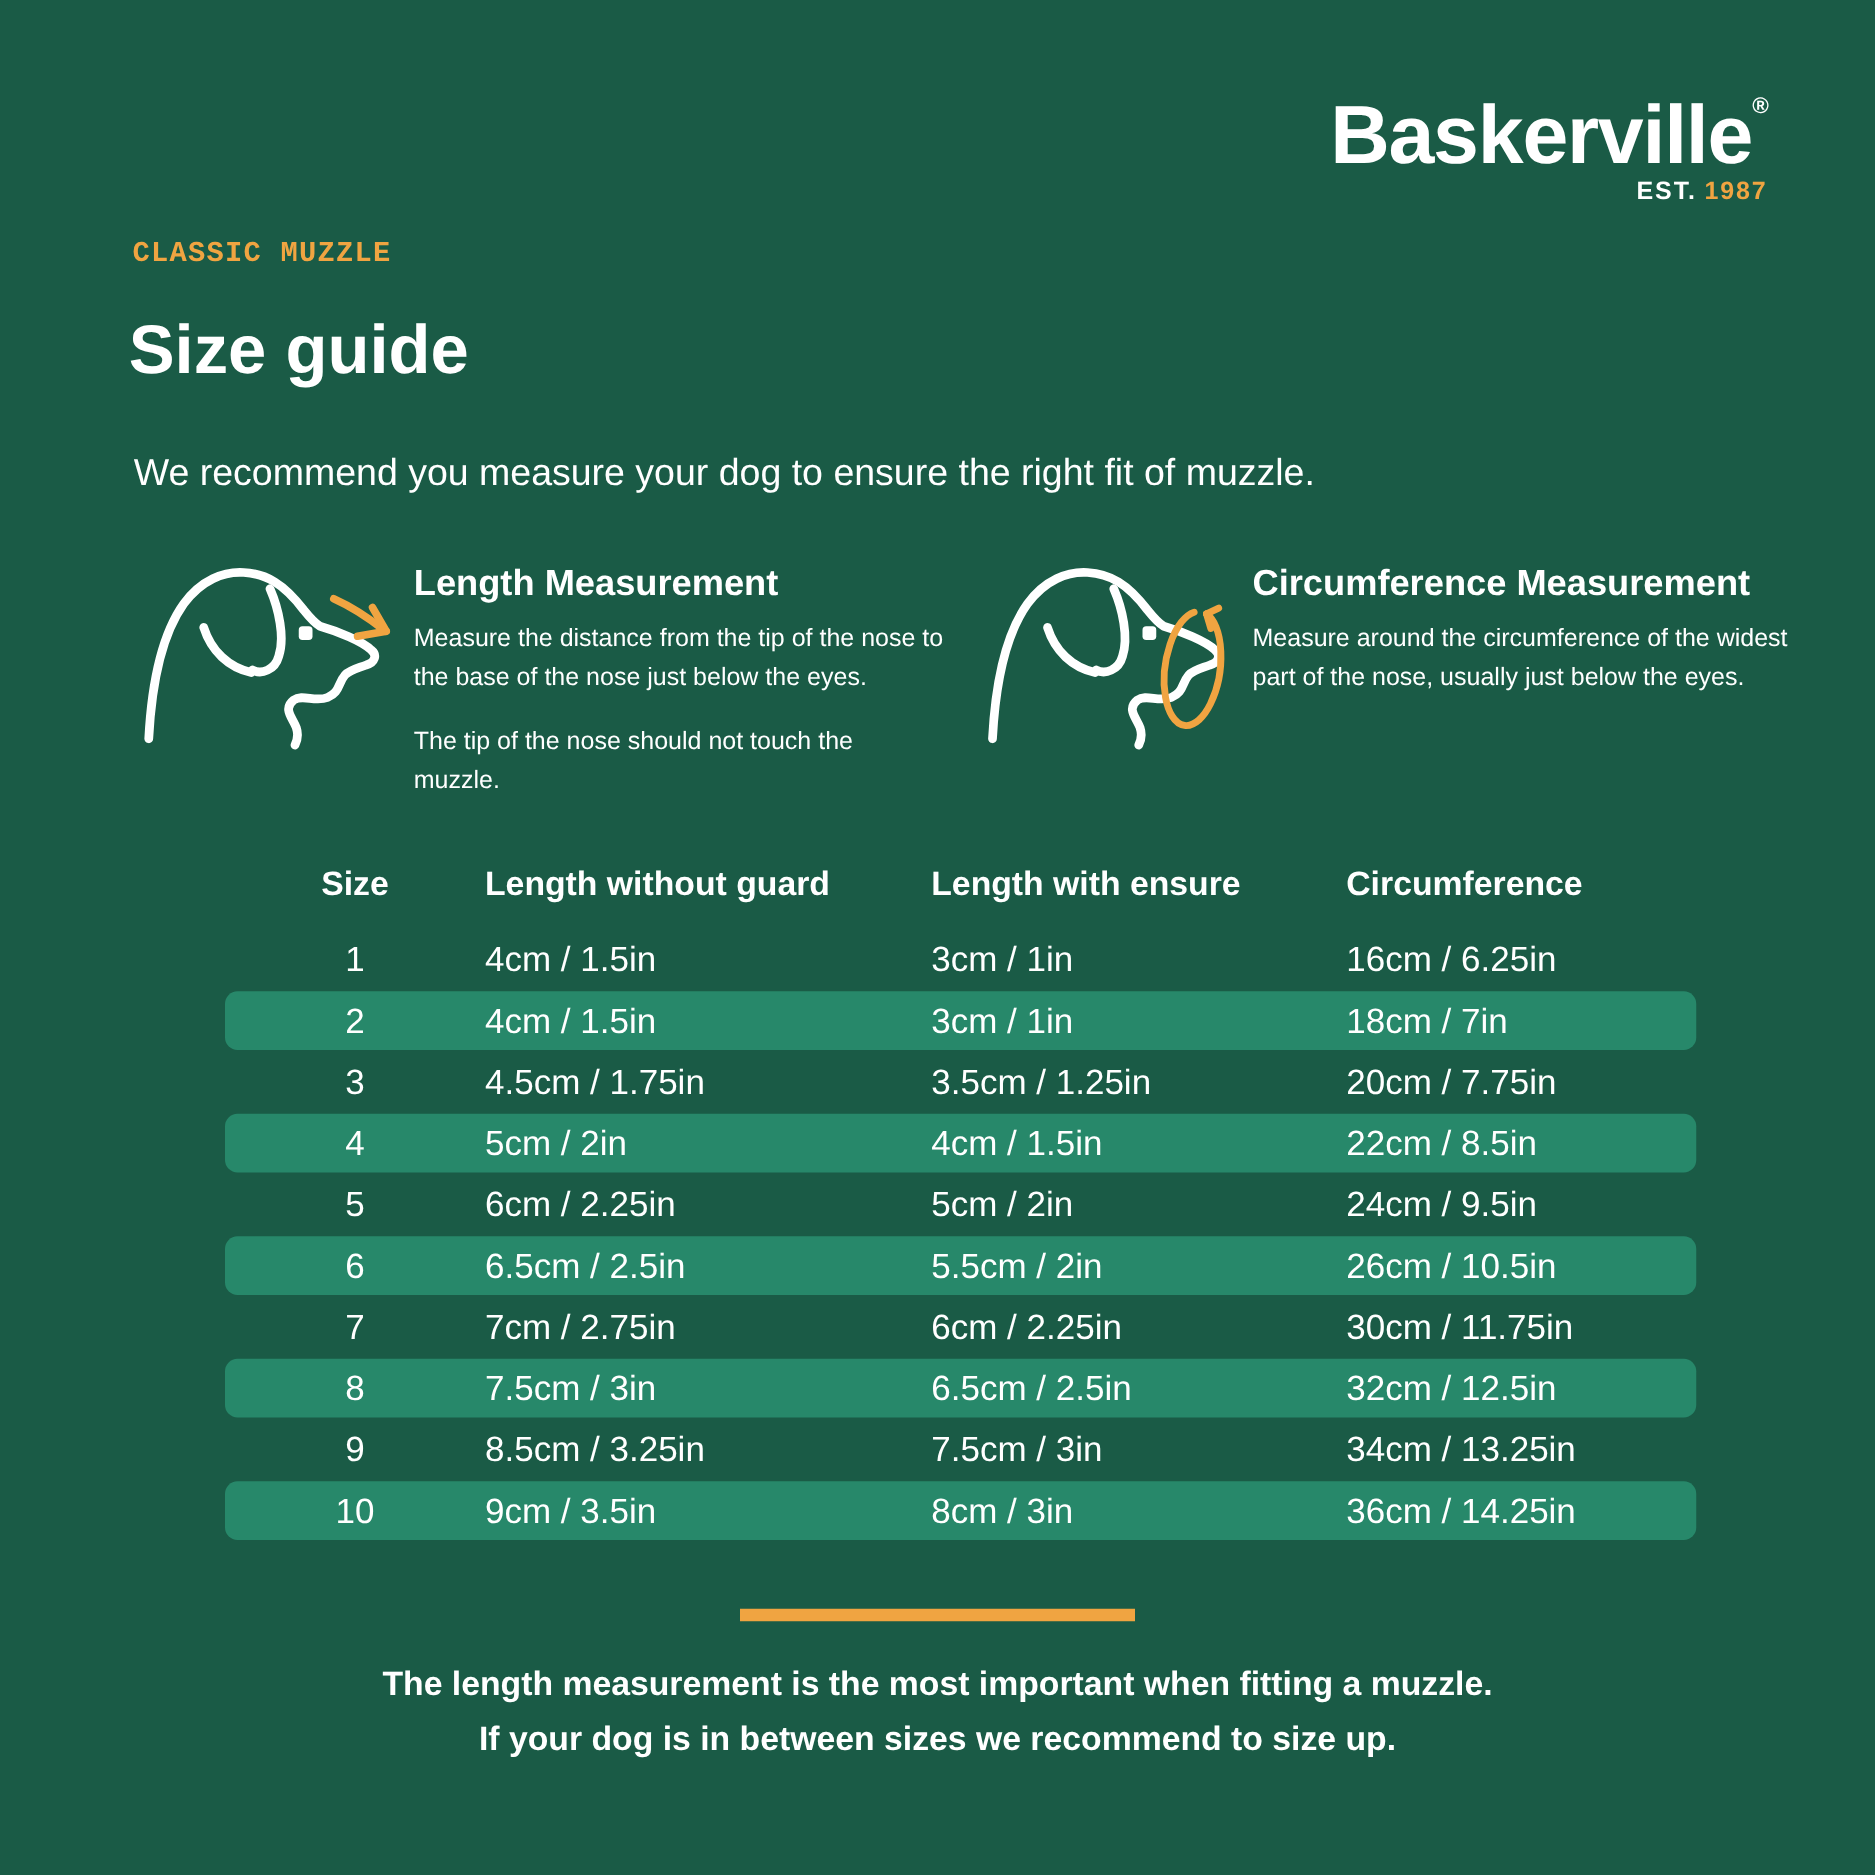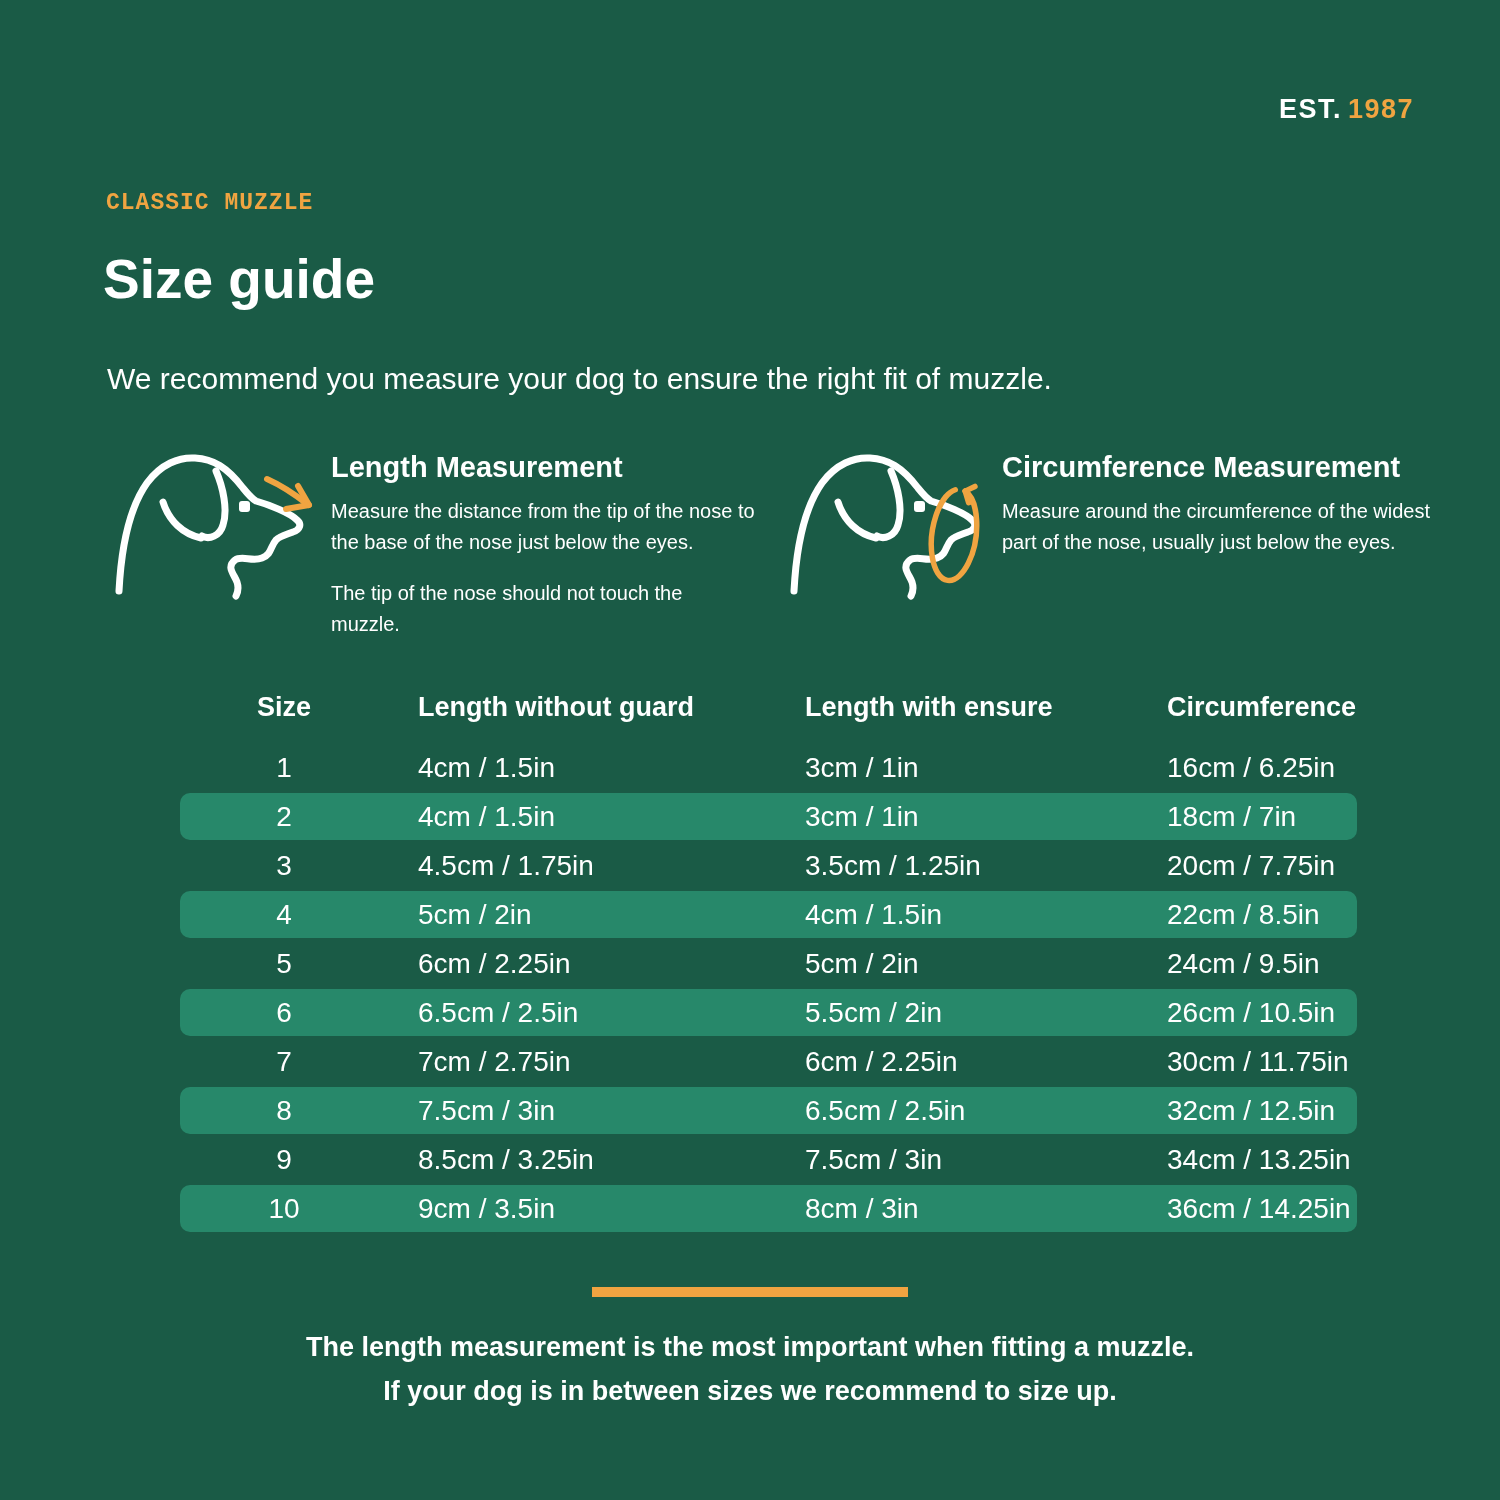--- a/index.html
+++ b/index.html
@@ -12,21 +12,21 @@
   body{background:#0d2e23;font-family:"Liberation Sans",sans-serif;}
   .page{
     position:relative;width:1500px;height:1500px;margin:0 auto;
     background:var(--bg);color:var(--txt);overflow:hidden;
   }
 
   
   .logo{position:absolute;top:74px;right:86px;text-align:right;}
   .logo-name{font-size:66px;font-weight:bold;letter-spacing:-1px;line-height:1;white-space:nowrap;}
   .logo-reg{font-size:18px;vertical-align:40px;font-weight:bold;}
-  .logo-est{font-size:27px;font-weight:bold;letter-spacing:1.5px;margin-top:20px;}
+  .logo-est{font-size:20px;font-weight:bold;letter-spacing:1.5px;margin-top:2px;}
   .logo-est .year{color:var(--accent);margin-left:6px;}
 
   
   .eyebrow{position:absolute;left:106px;top:190px;font-size:23px;font-weight:bold;color:var(--accent);letter-spacing:1px;font-family:Liberation Mono, monospace;}
   .title{position:absolute;left:103px;top:249px;font-size:55px;font-weight:bold;line-height:1.1;}
   .subtitle{position:absolute;left:107px;top:362px;font-size:30px;font-weight:normal;}
 
   
   .measure-row{position:absolute;left:95px;top:443px;width:1330px;display:flex;align-items:flex-start;}
   .measure-item{display:flex;align-items:flex-start;}
@@ -35,40 +35,41 @@
   .dog-figure{width:240px;height:170px;flex:none;}
   .measure-text{padding-top:8px;}
   .measure-item.left .measure-text{width:425px;margin-left:-4px;}
   .measure-item.right .measure-text{width:440px;margin-left:-8px;}
   .m-title{font-size:29px;font-weight:bold;margin-bottom:12px;}
   .m-body{font-size:20px;line-height:1.55;margin-bottom:20px;}
   .m-body:last-child{margin-bottom:0;}
 
   
   .size-table{position:absolute;left:180px;top:690px;width:1177px;}
-  .t-header,.t-row{display:grid;grid-template-columns:208px 357px 332px 1fr;align-items:center;gap:30px;}
+  .t-header,.t-row{display:grid;grid-template-columns:208px 357px 332px 1fr;align-items:center;}
   .t-header{font-size:27px;font-weight:bold;height:34px;margin-bottom:20px;}
   .t-row{height:47px;margin-bottom:2px;font-size:28px;border-radius:10px;}
   .t-row.hl{background:var(--hl);}
   .c-size{text-align:center;}
 
   
   .divider{position:absolute;left:592px;top:1287px;width:316px;height:10px;background:var(--accent);}
   .footer{position:absolute;left:0;top:1326px;width:100%;text-align:center;font-size:27px;font-weight:bold;line-height:1.62;}
 
   svg .white-stroke{stroke:#FFFFFF;stroke-width:7;fill:none;stroke-linecap:round;stroke-linejoin:round;}
   svg .accent-stroke{stroke:var(--accent);stroke-width:6;fill:none;stroke-linecap:round;stroke-linejoin:round;}
   svg .accent-stroke-thin{stroke:var(--accent);stroke-width:5.5;fill:none;stroke-linecap:round;stroke-linejoin:round;}
 </style>
 </head>
 <body>
 
 <div class="page">
 
   <div class="logo">
+    <div class="logo-name"><span>Baskerville</span><span class="logo-reg">®</span></div>
     <div class="logo-est"><span>EST.</span><span class="year">1987</span></div>
   </div>
 
   <div class="eyebrow">CLASSIC MUZZLE</div>
   <h1 class="title">Size guide</h1>
   <div class="subtitle">We recommend you measure your dog to ensure the right fit of muzzle.</div>
 
   <div class="measure-row">
 
     <div class="measure-item left">

